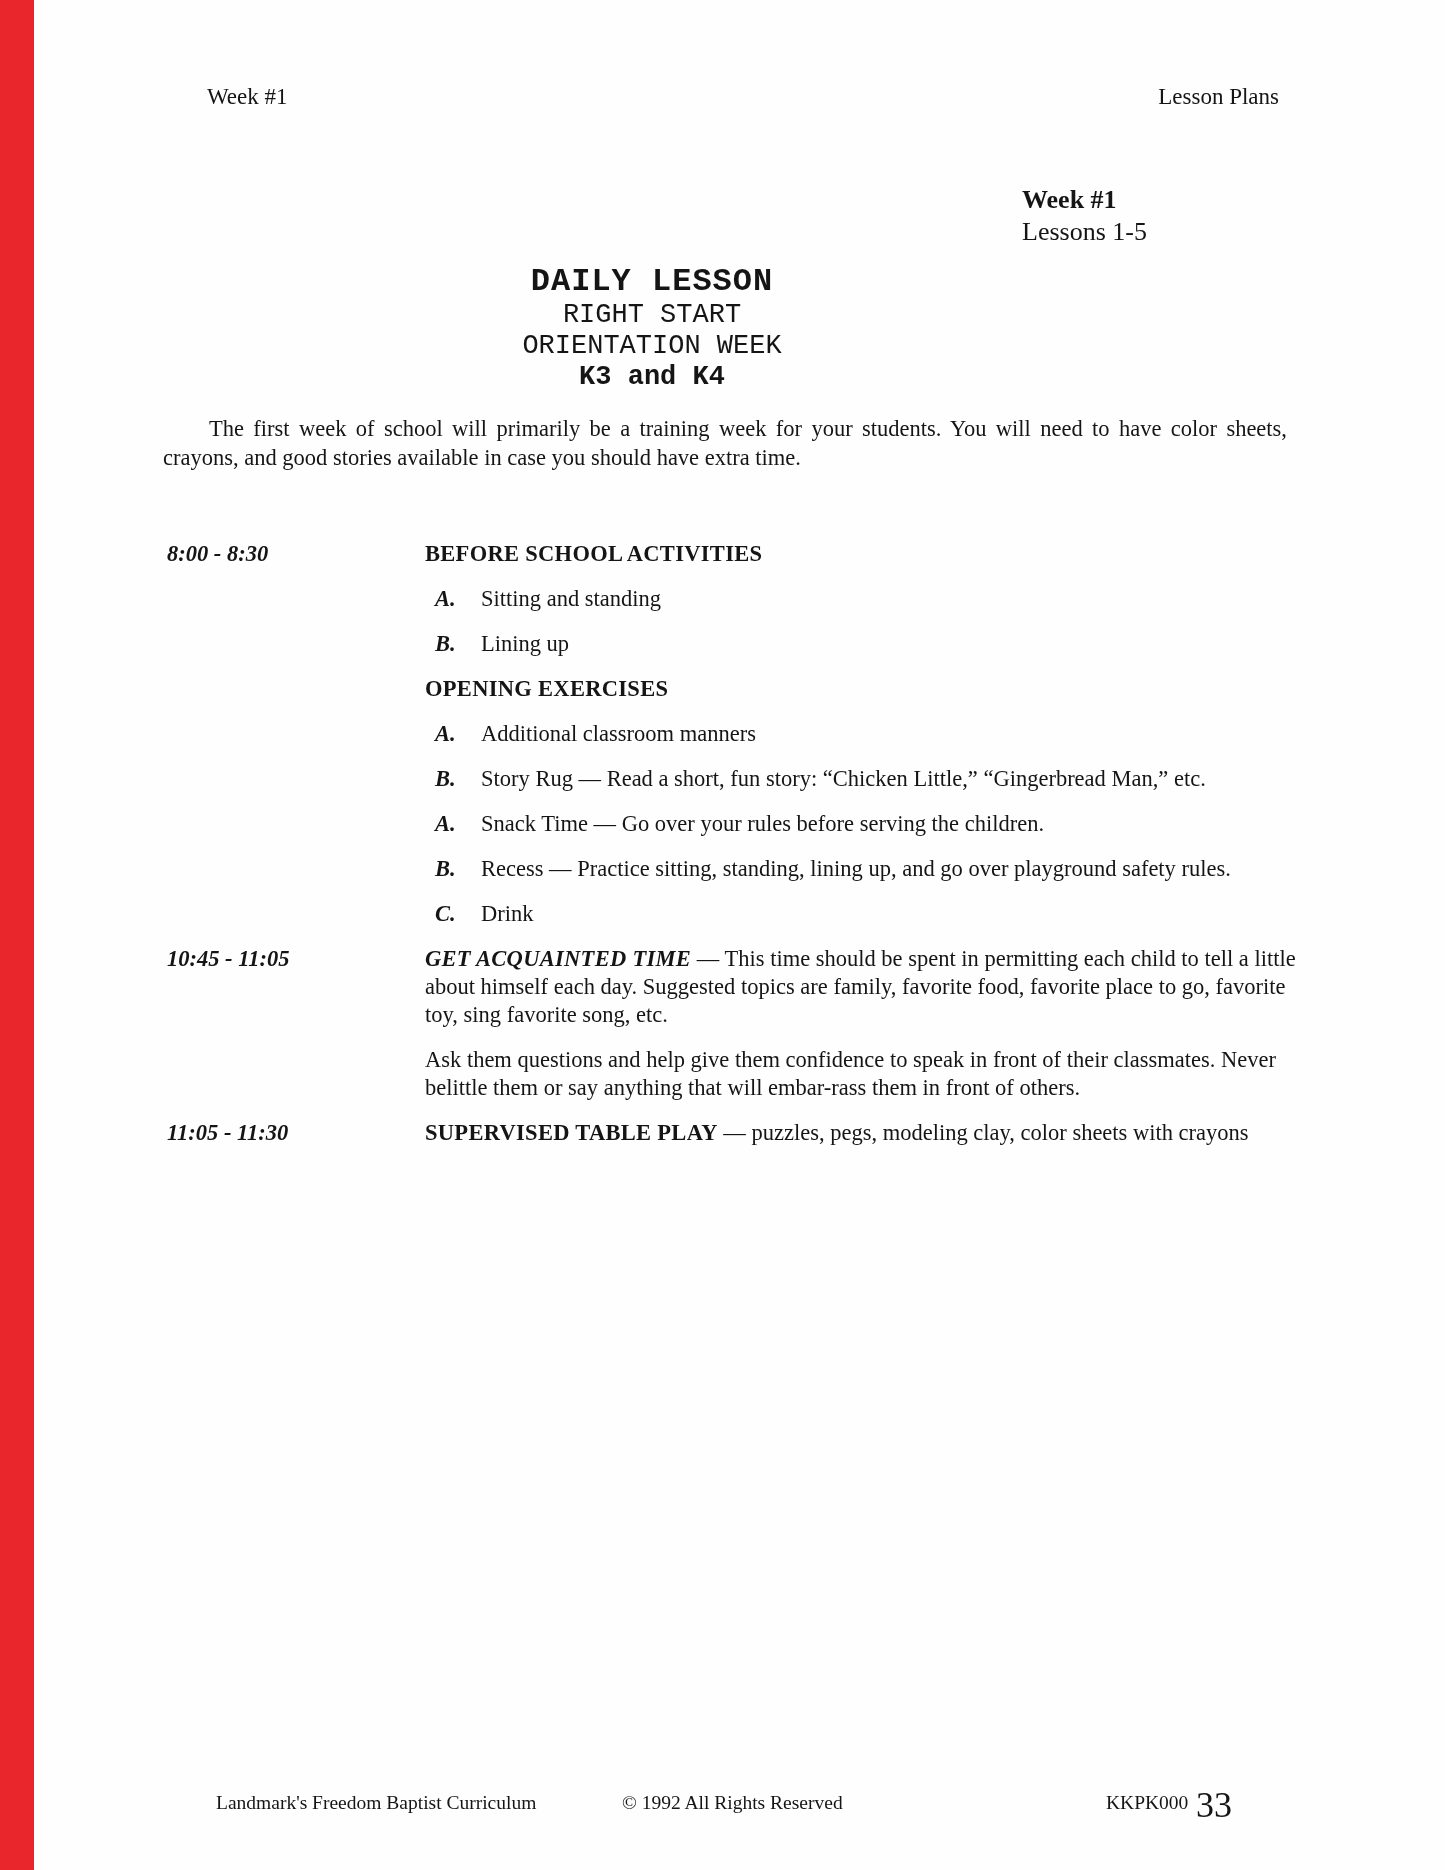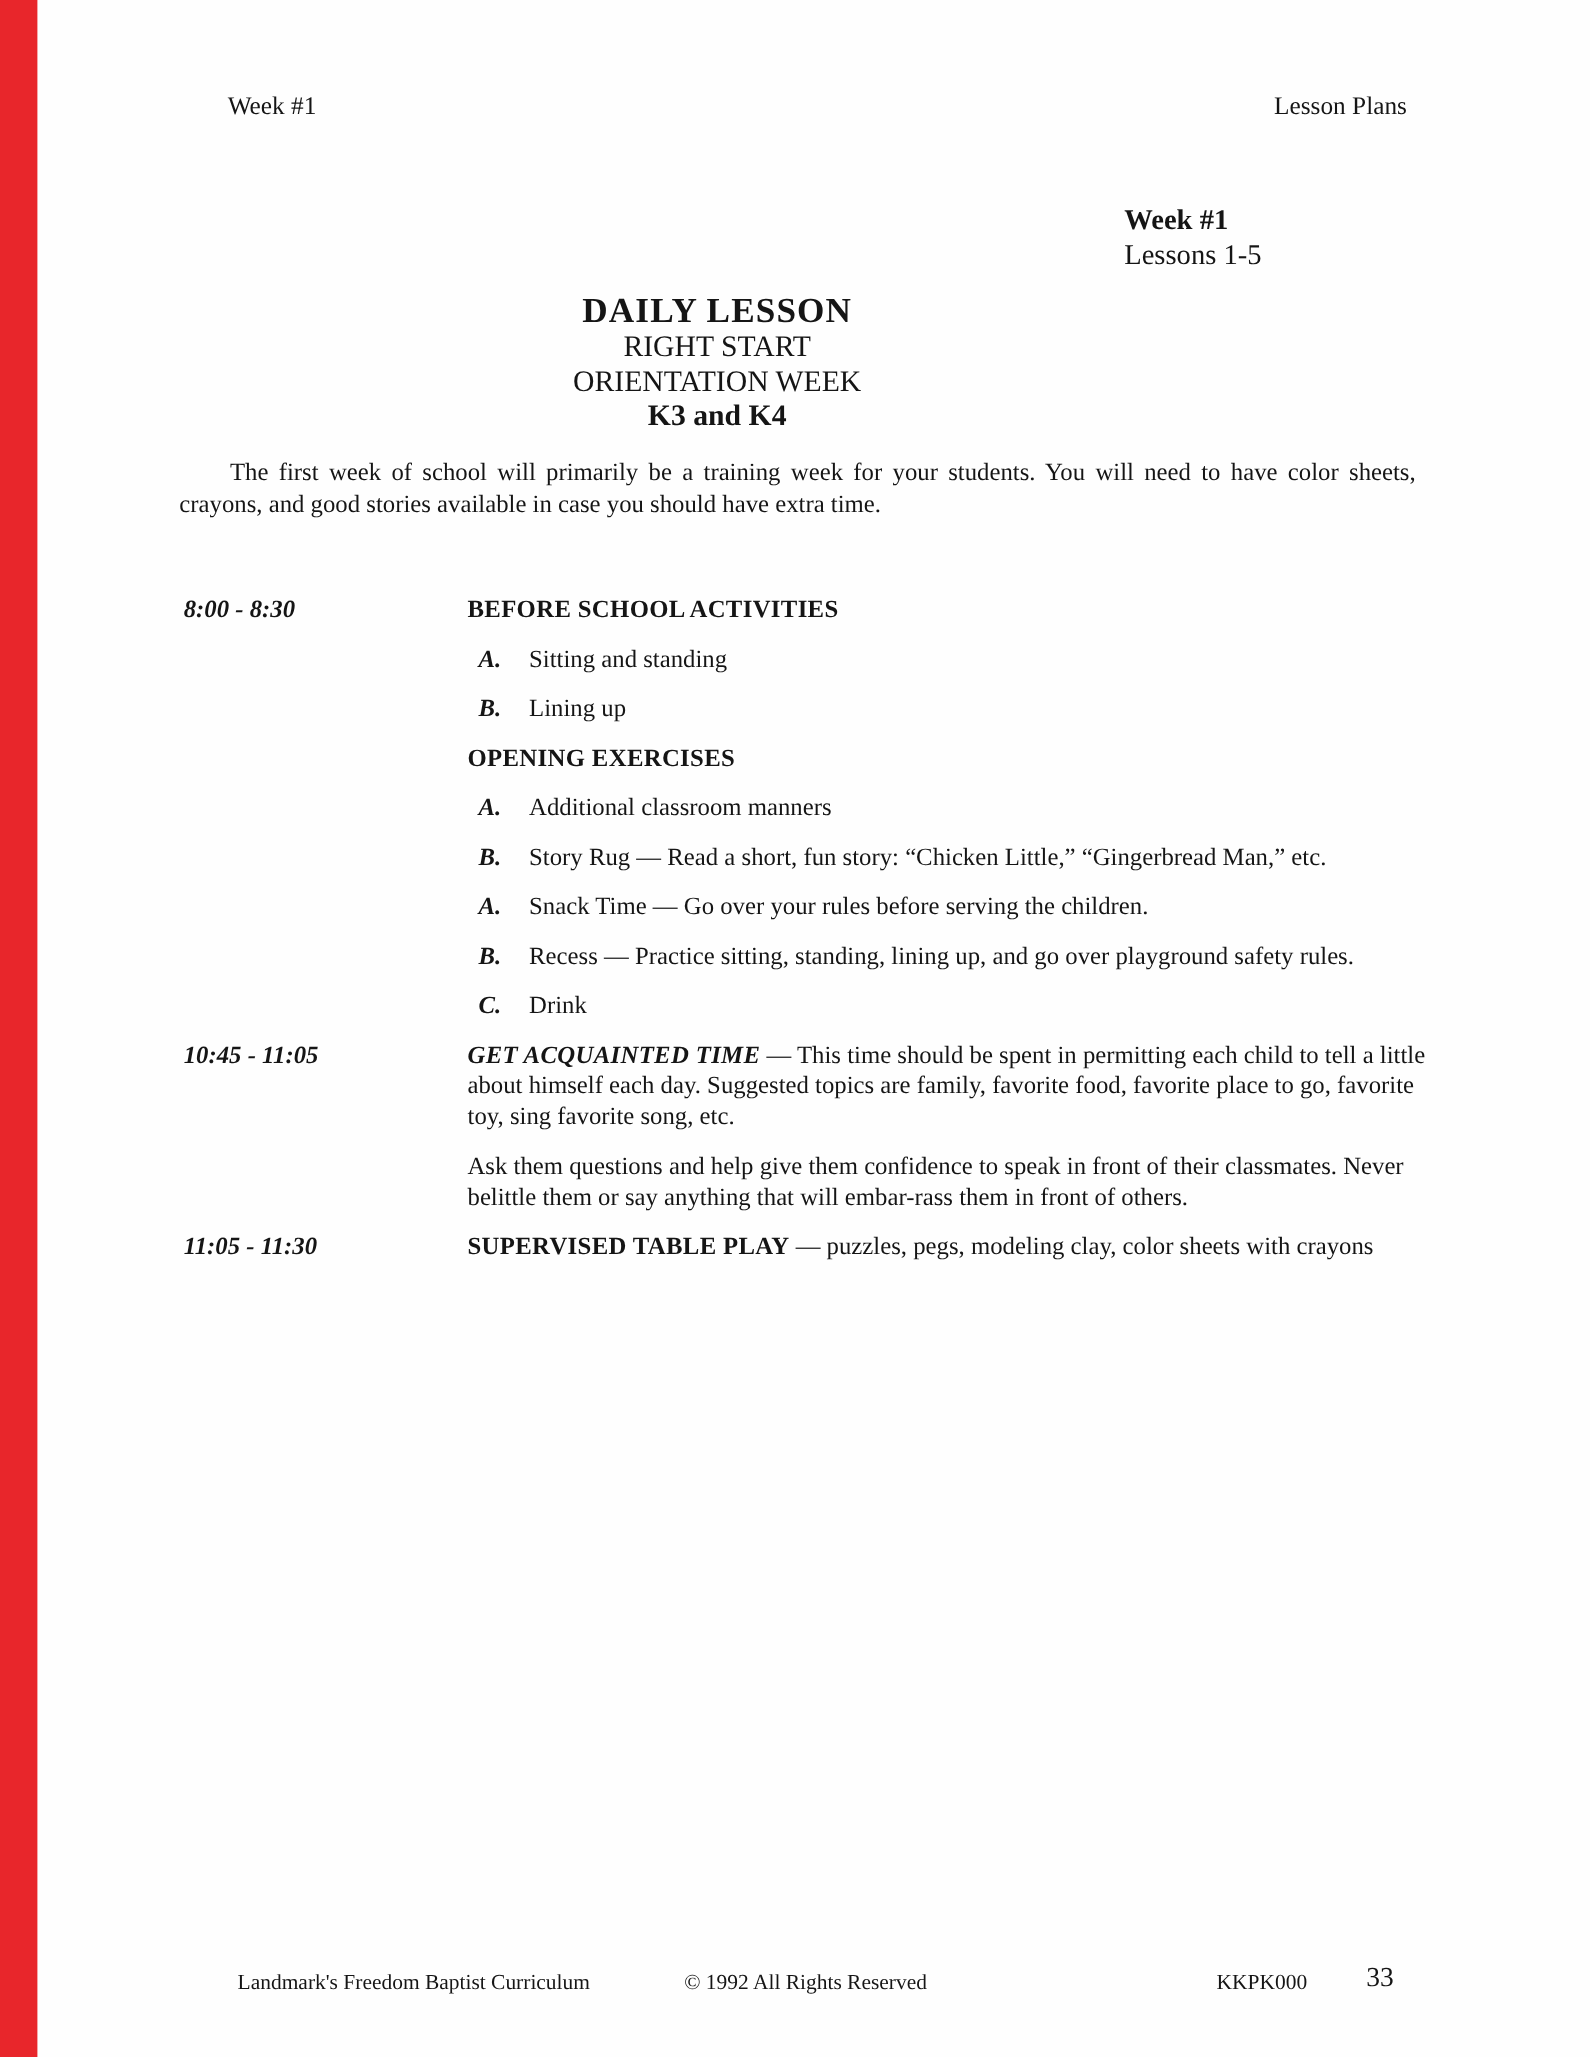--- a/index.html
+++ b/index.html
@@ -21,21 +21,21 @@
     display:flex;justify-content:space-between;
     font-size:23px;
   }
   .week-block{
     position:absolute;top:184px;left:1022px;
     font-size:26px;line-height:32px;
   }
   .week-block .w{font-weight:bold;}
   .title-block{
     position:absolute;top:264px;left:0;width:1304px;
-    text-align:center;line-height:31px;font-size:27px;
+    text-align:center;line-height:31px;font-size:27px;font-family:Liberation Mono, monospace;
   }
   .title-block .main{font-size:32px;font-weight:bold;letter-spacing:1px;line-height:36px;}
   .title-block .k{font-weight:bold;}
   .intro{
     position:absolute;top:414px;left:163px;width:1124px;
     font-size:22.5px;line-height:29px;text-align:justify;
   }
   .intro p{margin:0;text-indent:46px;}
   .intro p + p{margin-top:23px;text-align:left;}
   .schedule{
@@ -48,21 +48,21 @@
   .content-cell{padding-right:6px;}
   .content-cell.item{display:grid;grid-template-columns:46px 1fr;padding-left:10px;}
   .marker{font-weight:bold;font-style:italic;}
   .lead-bold{font-weight:bold;letter-spacing:0.3px;}
   .lead-bold-italic{font-weight:bold;font-style:italic;letter-spacing:0.3px;}
   .footer{position:absolute;top:1792px;left:0;width:1445px;font-size:19.5px;}
   .footer .f{position:absolute;white-space:nowrap;}
   .f-publisher{left:216px;top:0;}
   .f-copyright{left:622px;top:0;}
   .f-code{left:1106px;top:0;}
-  .f-page{left:1242px;top:-8px;font-size:25px;}
+  .f-page{left:1196px;top:-8px;font-size:36px;}
 </style>
 </head>
 <body>
 
 <div class="page">
   <div class="red-stripe"></div>
 
   <div class="header">
     <span>Week #1</span>
     <span>Lesson Plans</span>

